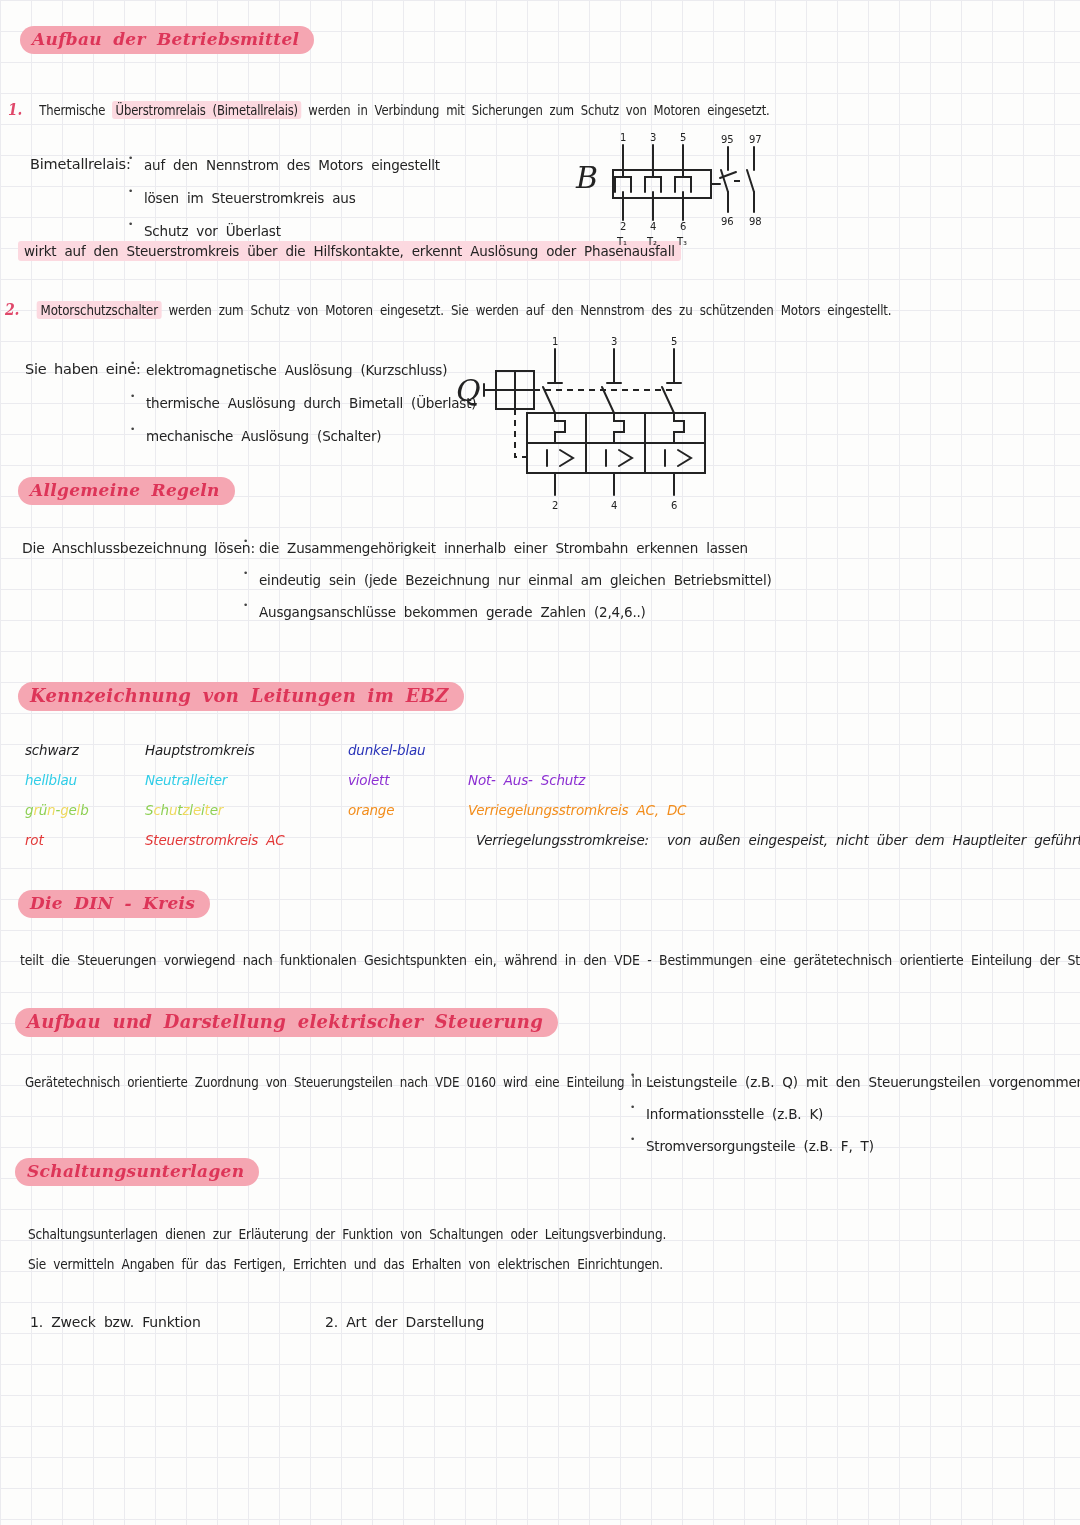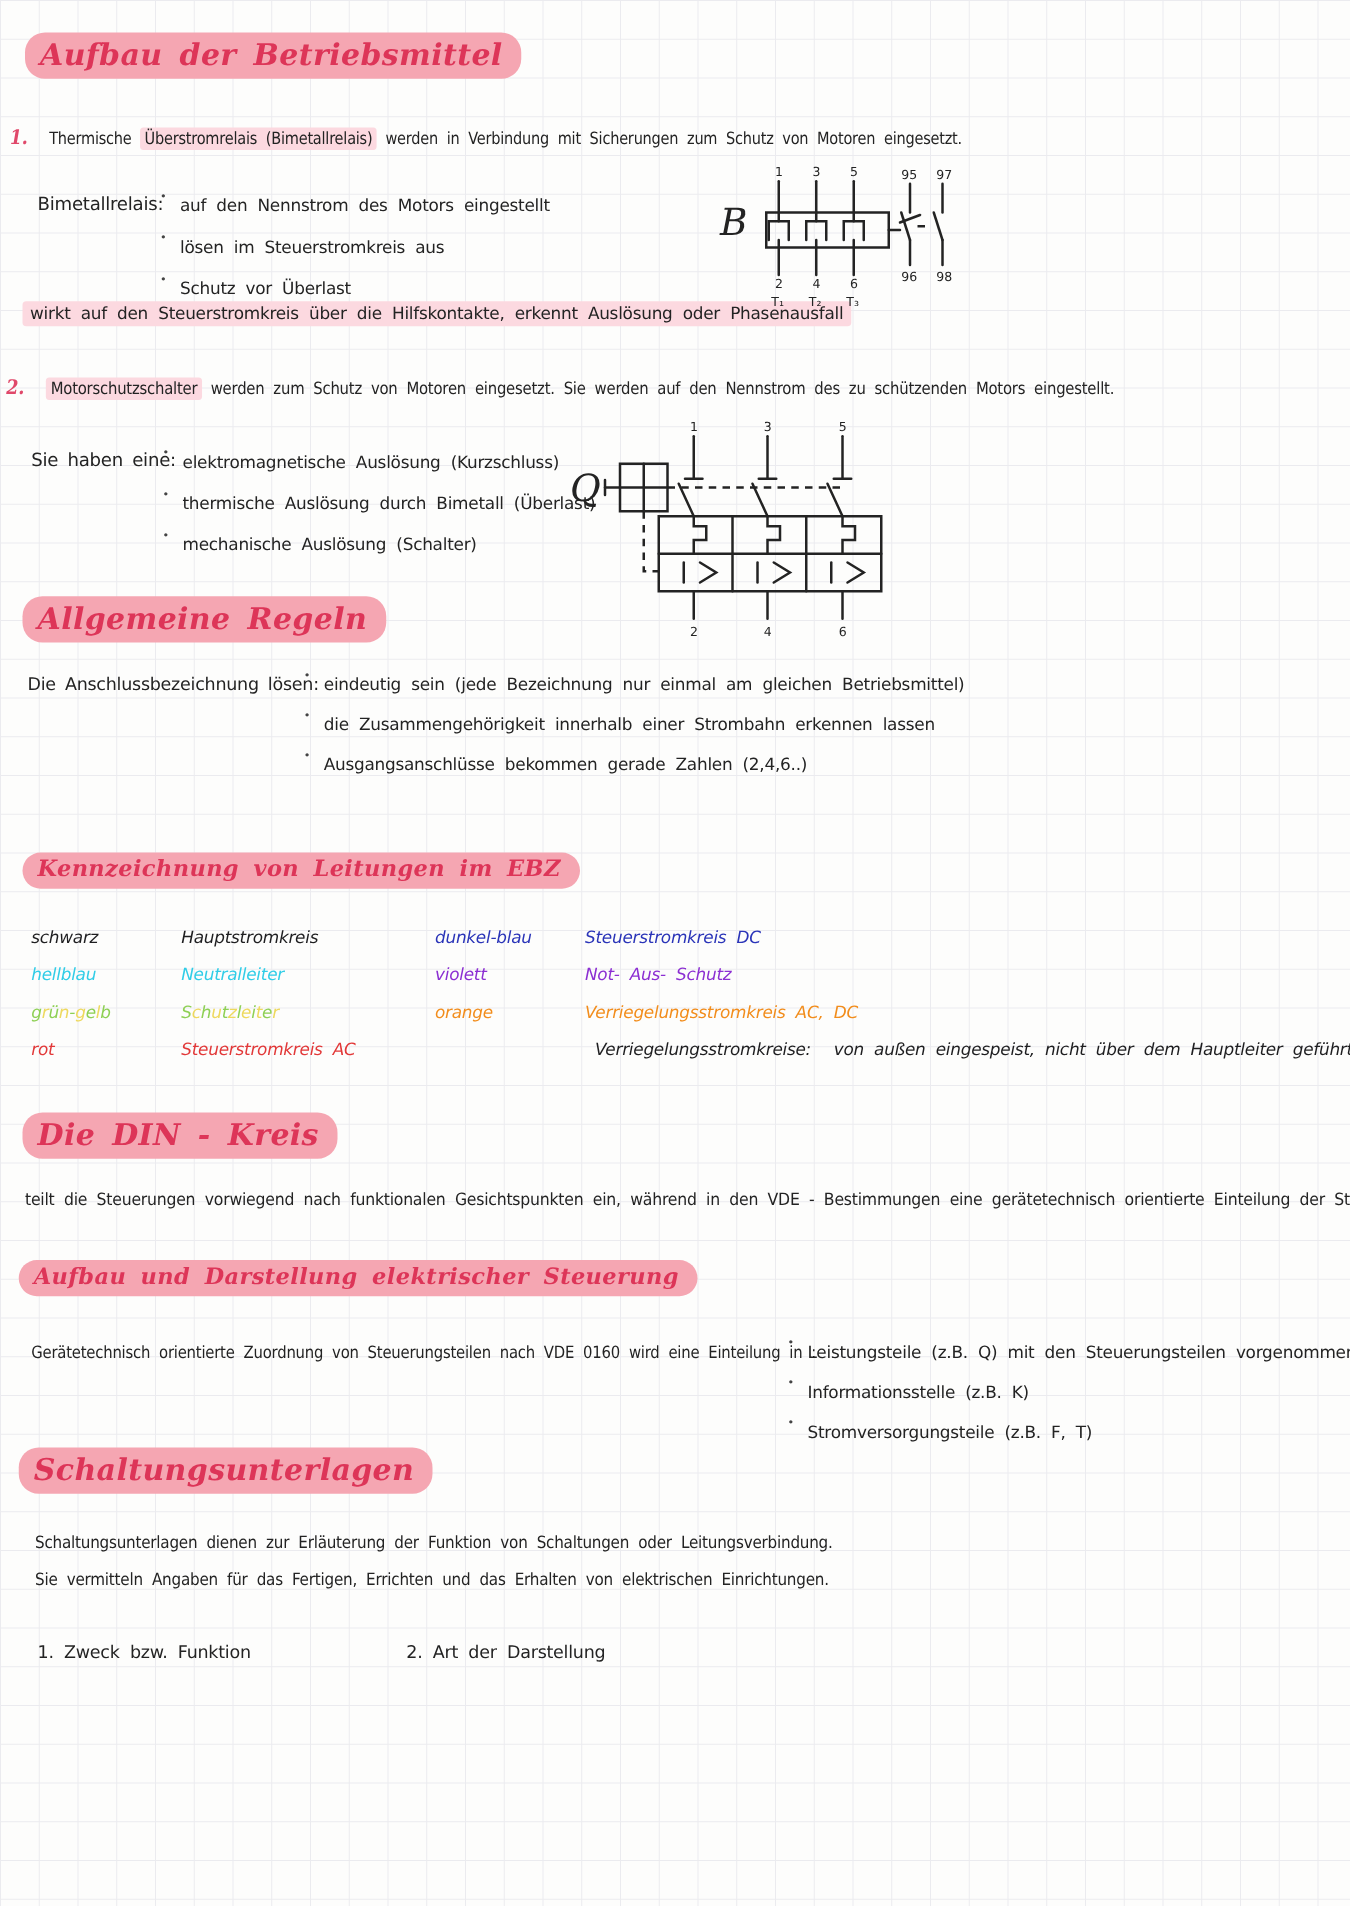--- a/index.html
+++ b/index.html
@@ -14,21 +14,21 @@
   }
   .abs{position:absolute;}
   .hw{font-size:13.5px;letter-spacing:-0.2px;word-spacing:4px;color:#232323;white-space:nowrap;line-height:1.25;}
   .sx86{transform:scaleX(.86);transform-origin:0 0;}
   .sx88{transform:scaleX(.88);transform-origin:0 0;}
   .sx90{transform:scaleX(.90);transform-origin:0 0;}
   .sx93{transform:scaleX(.93);transform-origin:0 0;}
   .pill{
     display:inline-block;background:#f5a6b2;border-radius:16px;padding:3px 15px 5px 12px;
     color:#dd3558;font-family:"DejaVu Serif",serif;font-style:italic;font-weight:700;
-    font-size:24px;letter-spacing:.3px;word-spacing:5px;white-space:nowrap;
+    font-size:17px;letter-spacing:.3px;word-spacing:5px;white-space:nowrap;
   }
   .pill.small{font-size:18px;}
   .num{color:#e0486a;font-family:"DejaVu Serif",serif;font-style:italic;font-weight:700;font-size:16px;margin-right:12px;}
   .hl{background:#fcd9e0;border-radius:3px;padding:1px 4px;}
   .notehl{background:#fcd9e0;border-radius:3px;padding:2px 6px;}
   .blist .bullet{position:relative;padding-left:16px;margin-bottom:16px;}
   .blist .bullet::before{content:"•";position:absolute;left:0;top:-4px;font-size:9px;color:#444;}
   .blist.tight .bullet{margin-bottom:15px;}
   .lbl{font-size:13.5px;letter-spacing:-0.2px;word-spacing:3px;white-space:nowrap;}
   
@@ -176,35 +176,34 @@
     <text x="104" y="176">2</text>
     <text x="163" y="176">4</text>
     <text x="223" y="176">6</text>
   </svg>
 
   <div class="abs" style="left:18px;top:477px;">
     <span class="pill">Allgemeine Regeln</span>
   </div>
   <div class="abs hw lbl" style="left:22px;top:540px;font-size:14px;">Die Anschlussbezeichnung lösen:</div>
   <div class="abs hw blist tight" style="left:243px;top:540px;">
+    <div class="bullet">die Zusammengehörigkeit innerhalb einer Strombahn erkennen lassen</div>
     <div class="bullet">eindeutig sein (jede Bezeichnung nur einmal am gleichen Betriebsmittel)</div>
-    <div class="bullet">die Zusammengehörigkeit innerhalb einer Strombahn erkennen lassen</div>
     <div class="bullet">Ausgangsanschlüsse bekommen gerade Zahlen (2,4,6..)</div>
   </div>
 
   <div class="abs" style="left:18px;top:682px;">
     <span class="pill small">Kennzeichnung von Leitungen im EBZ</span>
   </div>
 
   <div class="abs hw" style="left:25px;top:742px;width:1030px;">
     <div class="ebz-row">
       <div class="ebz-c1 c-black">schwarz</div>
       <div class="ebz-c2 c-black">Hauptstromkreis</div>
       <div class="ebz-c3 c-dblue">dunkel-blau</div>
-      <div class="ebz-c4 c-dblue">Steuerstromkreis DC</div>
     </div>
     <div class="ebz-row">
       <div class="ebz-c1 c-cyan">hellblau</div>
       <div class="ebz-c2 c-cyan">Neutralleiter</div>
       <div class="ebz-c3 c-violet">violett</div>
       <div class="ebz-c4 c-violet">Not- Aus- Schutz</div>
     </div>
     <div class="ebz-row">
       <div class="ebz-c1"><span class="alt0">g</span><span class="alt1">r</span><span class="alt0">ü</span><span class="alt1">n</span><span class="alt0">-</span><span class="alt1">g</span><span class="alt0">e</span><span class="alt1">l</span><span class="alt0">b</span></div>
       <div class="ebz-c2"><span class="alt0">S</span><span class="alt1">c</span><span class="alt0">h</span><span class="alt1">u</span><span class="alt0">t</span><span class="alt1">z</span><span class="alt0">l</span><span class="alt1">e</span><span class="alt0">i</span><span class="alt1">t</span><span class="alt0">e</span><span class="alt1">r</span></div>

